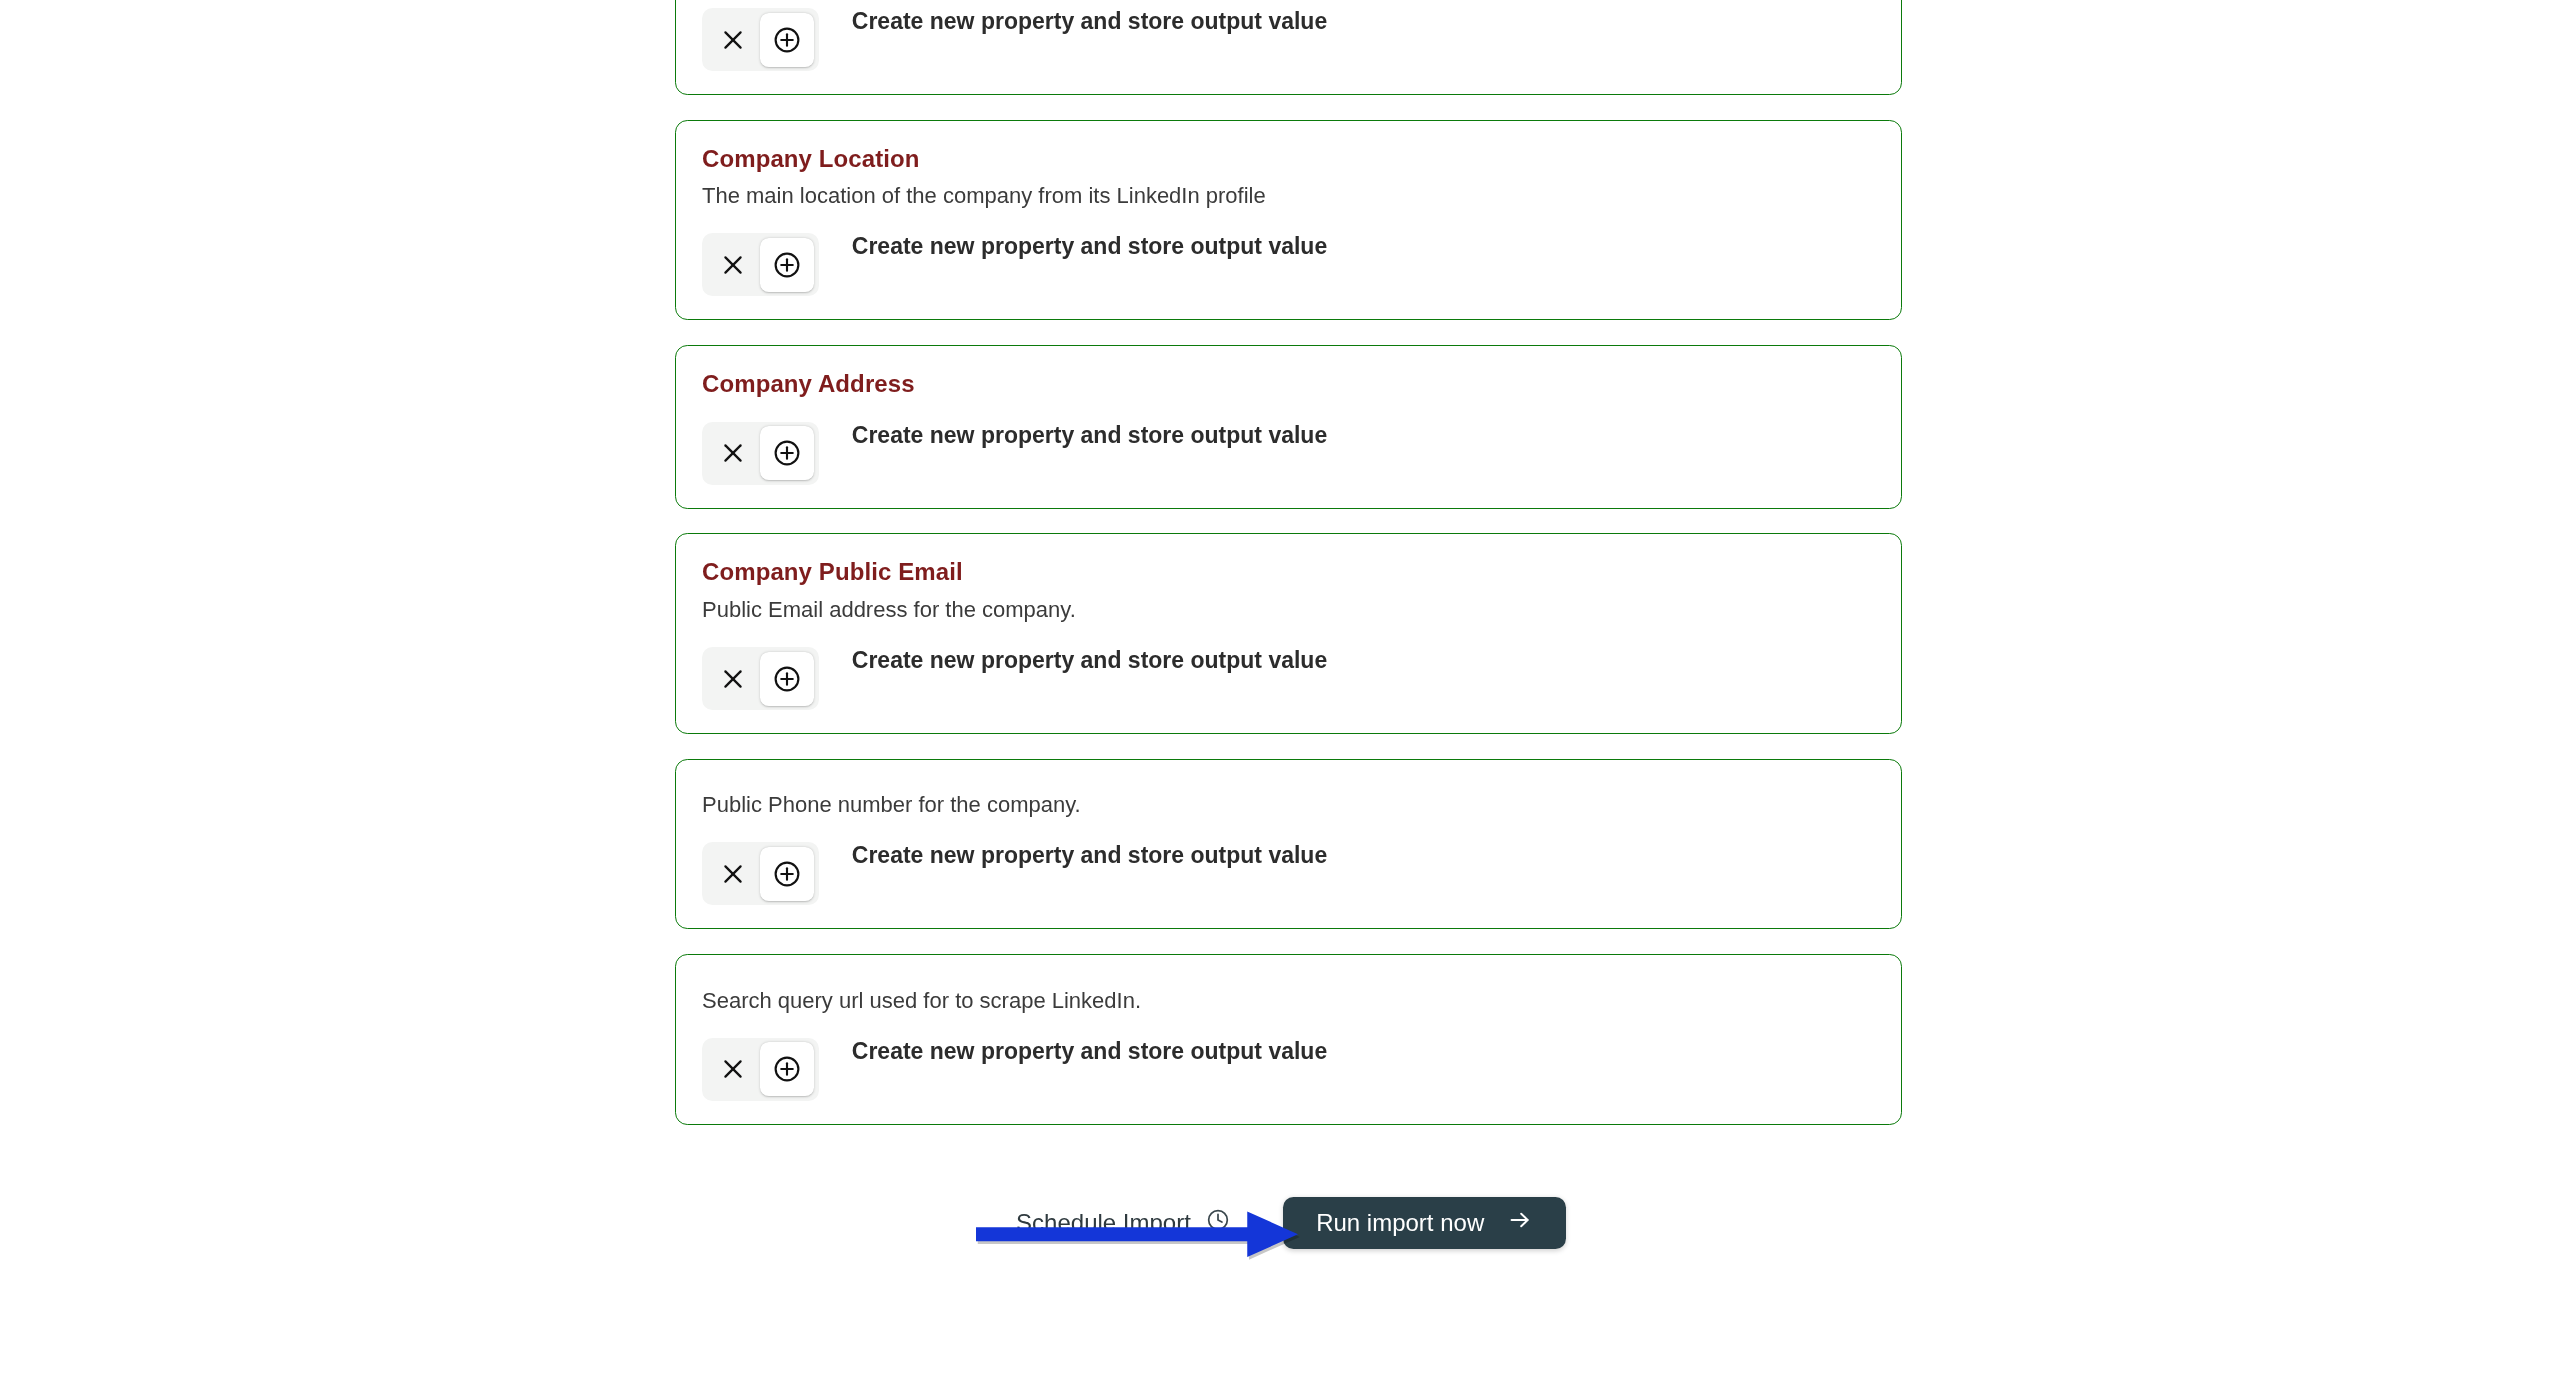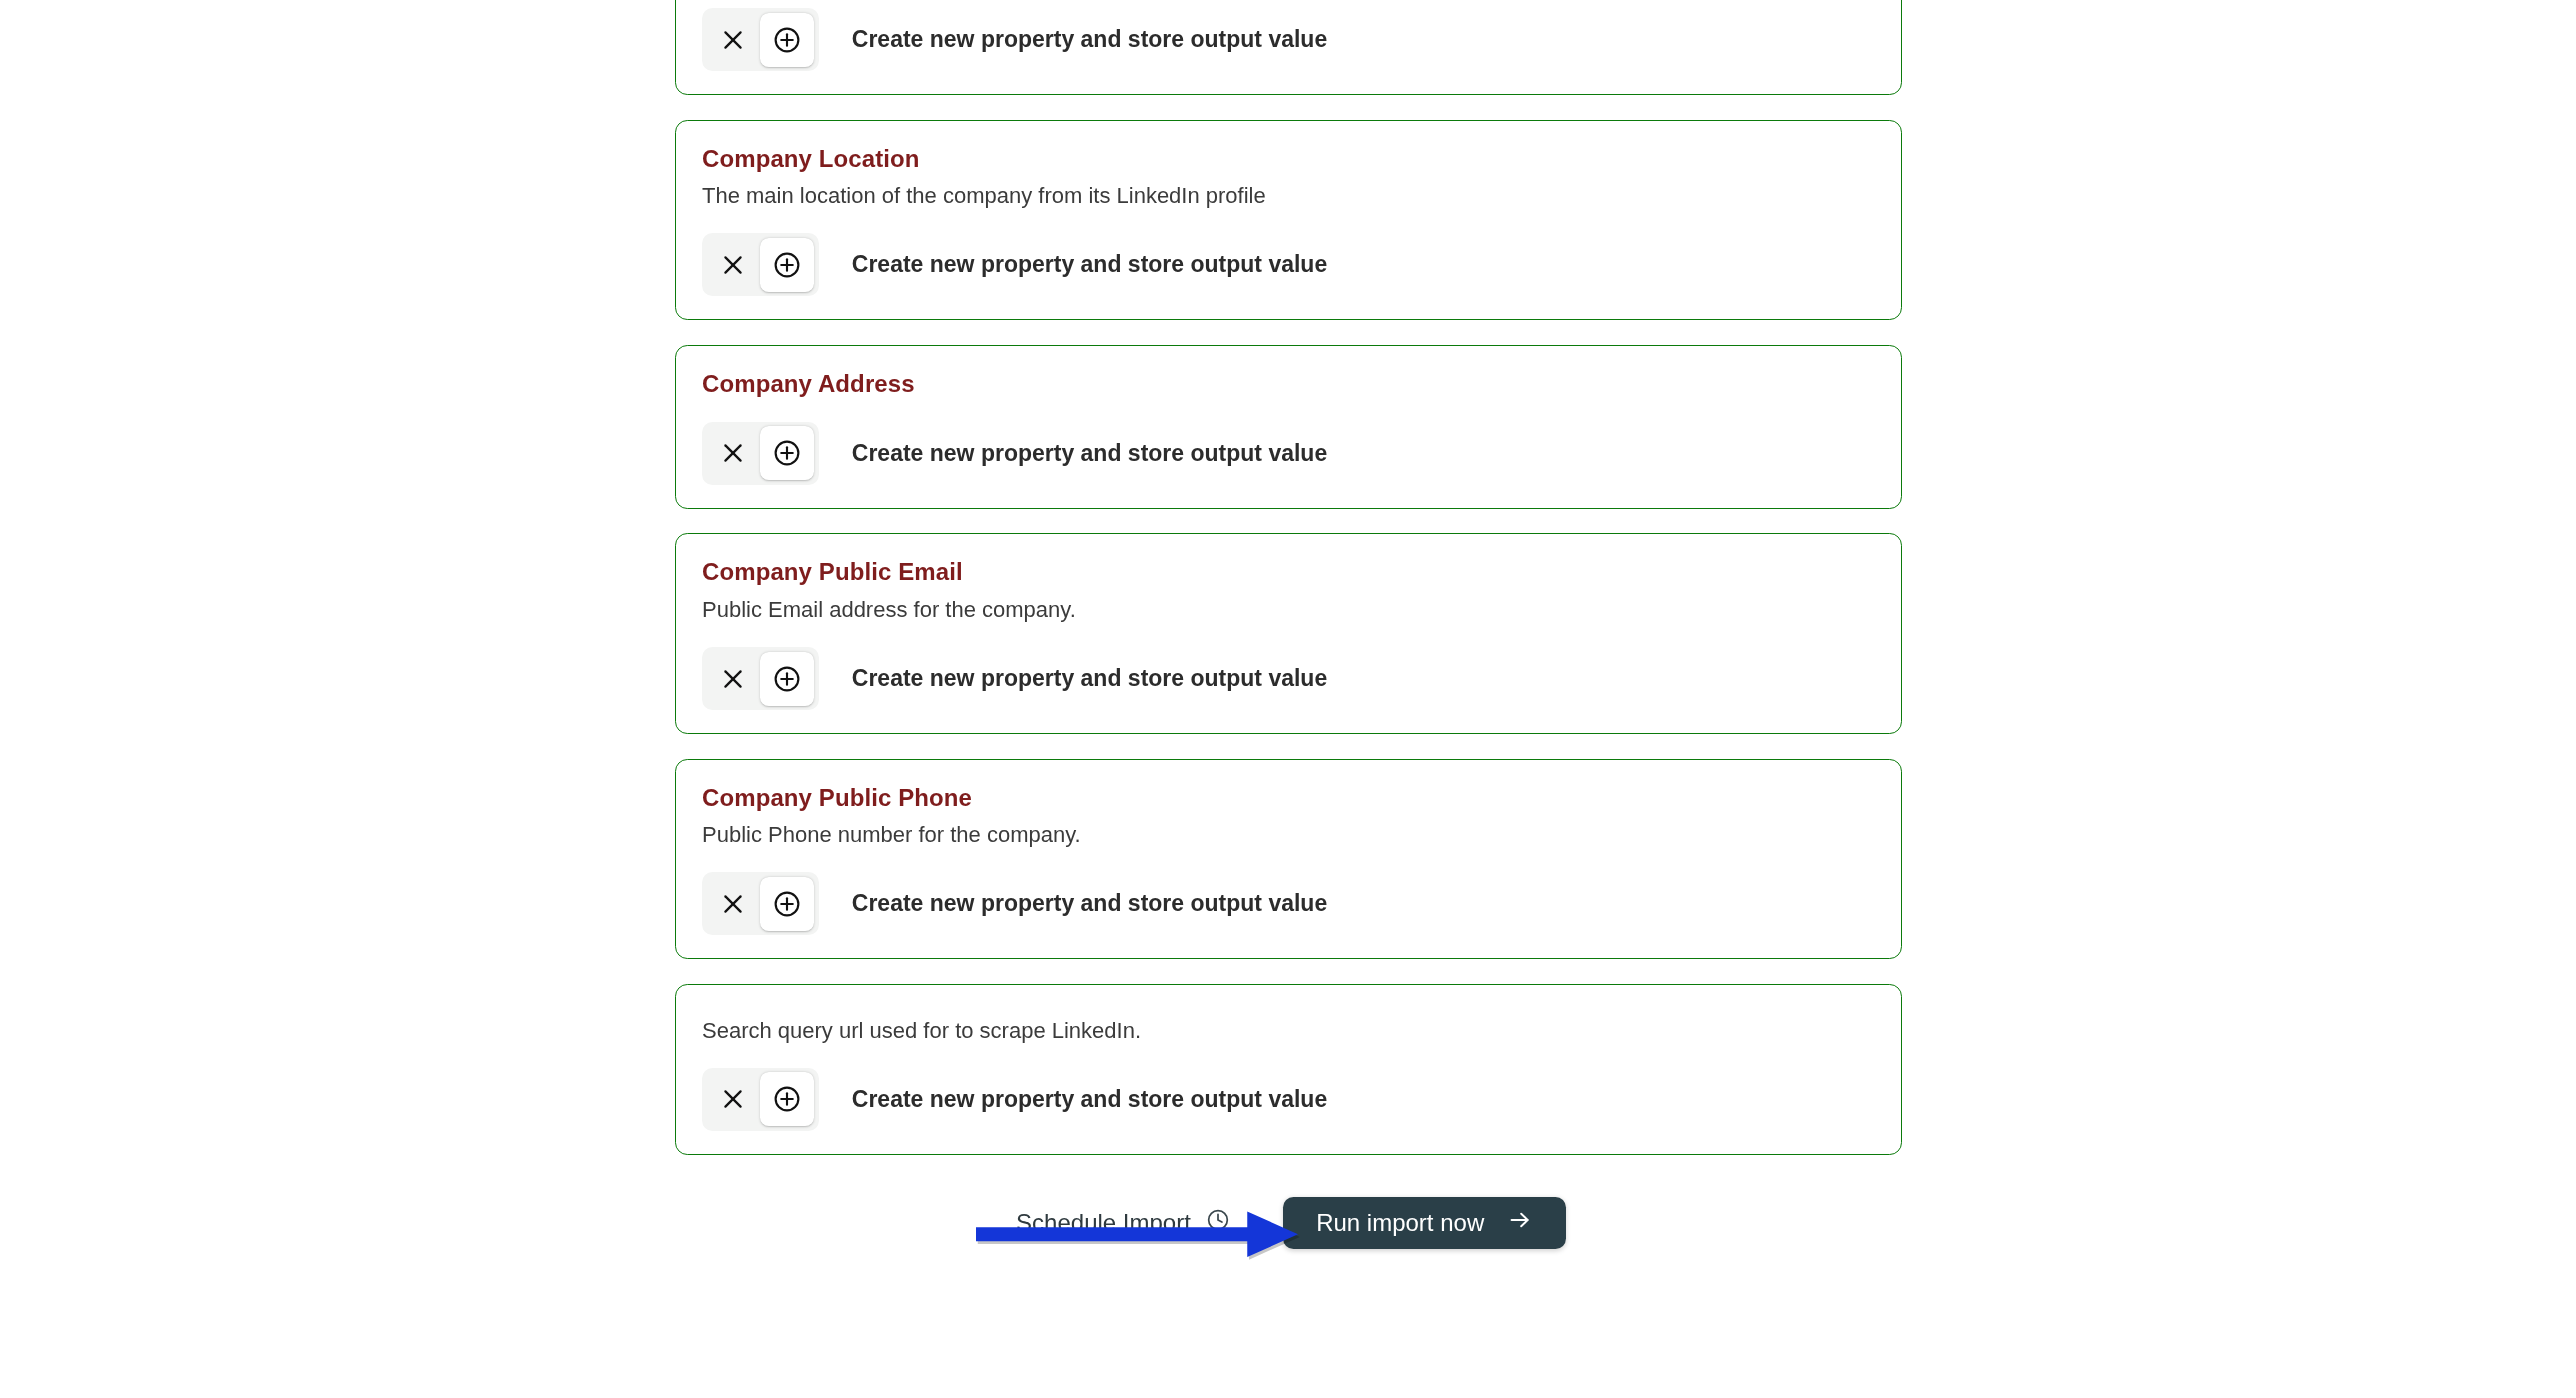--- a/index.html
+++ b/index.html
@@ -48,21 +48,21 @@
   .card-desc {
     color: #3b3b3b;
     font-size: 22px;
     font-weight: normal;
     line-height: 28px;
     margin-top: 8.8px;
   }
 
   .card-action-row {
     display: flex;
-    align-items: center;
+    align-items: flex-start;
     margin-top: 23px;
   }
 
   
   .toggle-group {
     display: flex;
     align-items: center;
     background: #f3f4f3;
     border-radius: 10.5px;
     padding: 4.4px;
@@ -259,21 +259,20 @@
                 <line x1="7.4" y1="12" x2="16.6" y2="12"></line>
               </svg>
             </span>
           </button>
         </div>
         <div class="action-label">Create new property and store output value</div>
       </div>
     </div>
 
     <div class="prop-card">
-      <div class="card-title">Company Public Phone</div>
       <div class="card-desc">Public Phone number for the company.</div>
       <div class="card-action-row">
         <div class="toggle-group">
           <button class="toggle-opt">
             <span>
               <svg width="26" height="26" viewBox="0 0 24 24" fill="none" stroke="#111111" stroke-width="2.1" stroke-linecap="round">
                 <line x1="5" y1="5" x2="19" y2="19"></line>
                 <line x1="19" y1="5" x2="5" y2="19"></line>
               </svg>
             </span>

